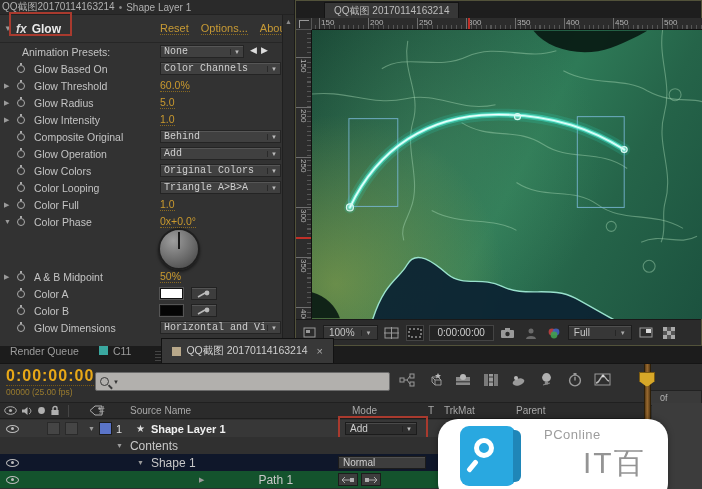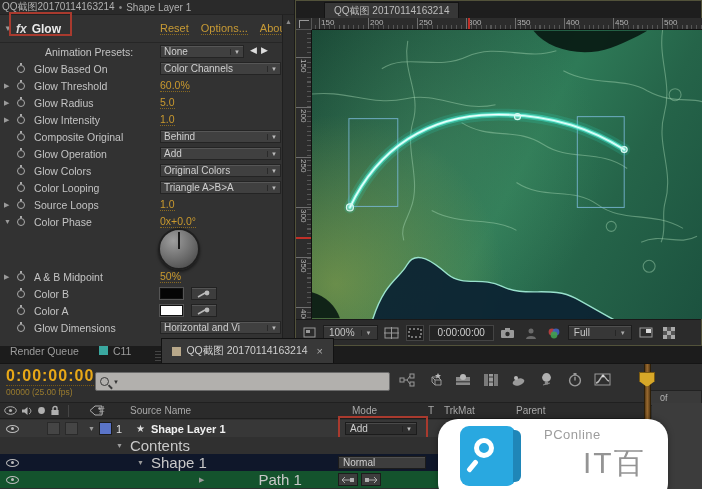--- a/index.html
+++ b/index.html
@@ -32,21 +32,21 @@
   .row .sw { width:14px; display:flex; align-items:center; }
   .sw i { display:block; width:8px; height:8px; border:1px solid #aaa; border-radius:50%;
     position:relative; }
   .sw i::before { content:""; position:absolute; left:2px; top:-3px; width:2px; height:2px; background:#aaa; }
   .row .lbl { margin-left:3px; color:#c3c3c3; font-size:10.5px; white-space:nowrap; }
   .row .ctl { position:absolute; left:160px; top:2px; }
   .val { color:#c9992e; font-size:10.5px; border-bottom:1px dotted #8a6a20; cursor:ew-resize; }
   .dd { display:flex; align-items:center; width:121px; height:13px; background:#404040;
     border:1px solid #242424; box-shadow:inset 0 1px 0 #565656; color:#cfcfcf;
     font-size:10px; padding:0 3px; cursor:pointer; }
-  .dd .dd-t { flex:1; white-space:nowrap; overflow:hidden; }
+  .dd .dd-t { flex:1; white-space:nowrap; overflow:hidden;font-family:Liberation Mono, monospace; }
   .dd .dd-a { font-size:6px; color:#bbb; border-left:1px solid #2a2a2a; padding-left:3px; margin-left:2px; }
   .dd.small { width:84px; }
   .nav-arrows { position:absolute; left:250px; top:2px; display:flex; gap:4px; color:#ddd; font-size:9px; }
   .dial-row { height:38px; position:relative; }
   .dial { position:absolute; left:158px; top:-2px; width:42px; height:42px; border-radius:50%;
     background:radial-gradient(circle at 35% 28%, #9d9d9d, #6a6a6a 55%, #3e3e3e 100%);
     border:2px solid #1f1f1f; box-shadow:0 2px 3px rgba(0,0,0,.5); cursor:pointer; }
   .dial::after { content:""; position:absolute; left:50%; top:2px; width:2px; height:17px;
     background:#191919; transform:translateX(-50%); }
   .swatch { display:inline-block; width:23px; height:11px; border:1px solid #111;
@@ -157,21 +157,21 @@
   .r2 { top:91px; background:#303030; }
   .r3 { top:108px; background:#0f172a; }
   .r4 { top:125px; background:#14532d;gap:47px; }
   .eye { width:13px; height:8px; border:1px solid #bbb; border-radius:50%; position:relative; margin-left:6px; }
   .eye::after { content:""; position:absolute; left:4px; top:1.5px; width:3px; height:3px;
     border-radius:50%; background:#bbb; }
   .sq-switch { width:13px; height:13px; background:#454545; box-shadow:inset 0 0 0 1px #2a2a2a; margin-left:5px; cursor:pointer; }
   .tw { font-size:7px; color:#9a9a9a; cursor:pointer; }
   .chip { width:11px; height:11px; background:#5a74c8; box-shadow:0 0 0 1px #1c1c1c; margin:0 5px; }
   .lname { font-weight:bold; color:#f0f0f0; font-size:11px; }
-  .gname { color:#c8c8c8; font-size:15px; }
+  .gname { color:#c8c8c8; font-size:12px; }
   .star { color:#ddd; font-size:10px; margin-right:6px; }
   .mode-dd { position:absolute; left:345px; top:2px; width:72px; height:13px; background:#2e2e2e;
     border:1px solid #1c1c1c; box-shadow:inset 0 1px 0 #4a4a4a; color:#cfcfcf; font-size:10px;
     display:flex; align-items:center; padding:0 4px; cursor:pointer; }
   .mode-dd .dd-a { margin-left:auto; font-size:6px; color:#bbb; border-left:1px solid #222; padding-left:3px; }
   .add-red { left:338px; top:-4px; width:90px; height:33px; }
   .blend-dd { position:absolute; left:338px; top:2px; width:88px; height:13px; background:#3d3d3d;
     border:1px solid #1c1c1c; box-shadow:inset 0 1px 0 #505050; color:#cfcfcf; font-size:10px;
     display:flex; align-items:center; padding:0 4px; cursor:pointer; }
   .interp-box { position:absolute; top:2px; width:20px; height:13px; background:#3d3d3d;
@@ -210,21 +210,21 @@
       <div class="fx-links">
         <span>Reset</span>
         <span>Options...</span>
         <span>About</span>
       </div>
     </div>
 
     <div class="ec-rows">
 
       <div class="row">
-        <span class="lbl" style="margin-left:41px">Animation Presets:</span>
+        <span class="lbl" style="margin-left:18px">Animation Presets:</span>
         <span class="ctl dd small">
           <span class="dd-t">None</span>
           <span class="dd-a">▼</span>
         </span>
         <span class="nav-arrows">
           <span>◀</span>
           <span>▶</span>
         </span>
       </div>
 
@@ -313,21 +313,21 @@
           <span class="dd-t">Triangle A&gt;B&gt;A</span>
           <span class="dd-a">▼</span>
         </span>
       </div>
 
       <div class="row">
         <span class="twirl">▶</span>
         <span class="sw">
             <i></i>
           </span>
-        <span class="lbl">Source Loops</span>
+        <span class="lbl">Color Full</span>
         <span class="ctl val">1.0</span>
       </div>
 
       <div class="row">
         <span class="twirl">▼</span>
         <span class="sw">
             <i></i>
           </span>
         <span class="lbl">Color Phase</span>
         <span class="ctl val">0x+0.0°</span>
@@ -344,40 +344,40 @@
           </span>
         <span class="lbl">A &amp; B Midpoint</span>
         <span class="ctl val">50%</span>
       </div>
 
       <div class="row">
         <span class="twirl"></span>
         <span class="sw">
             <i></i>
           </span>
-        <span class="lbl">Color B</span>
+        <span class="lbl">Color A</span>
         <span class="ctl" style="display:flex;align-items:center">
-          <span class="swatch" style="background:#050505"></span>
+          <span class="swatch" style="background:#ffffff"></span>
           <span class="dropper">
             <svg class="icon-svg" width="14" height="8" viewBox="0 0 14 8">
                 <path d="M1,7 L8,3" stroke="#bbb" stroke-width="1.5"></path>
                 <circle cx="10" cy="3" r="2.4" fill="#bbb"></circle>
               </svg>
           </span>
         </span>
       </div>
 
       <div class="row">
         <span class="twirl"></span>
         <span class="sw">
             <i></i>
           </span>
-        <span class="lbl">Color A</span>
+        <span class="lbl">Color B</span>
         <span class="ctl" style="display:flex;align-items:center">
-          <span class="swatch" style="background:#ffffff"></span>
+          <span class="swatch" style="background:#050505"></span>
           <span class="dropper">
             <svg class="icon-svg" width="14" height="8" viewBox="0 0 14 8">
                 <path d="M1,7 L8,3" stroke="#bbb" stroke-width="1.5"></path>
                 <circle cx="10" cy="3" r="2.4" fill="#bbb"></circle>
               </svg>
           </span>
         </span>
       </div>
 
       <div class="row">

